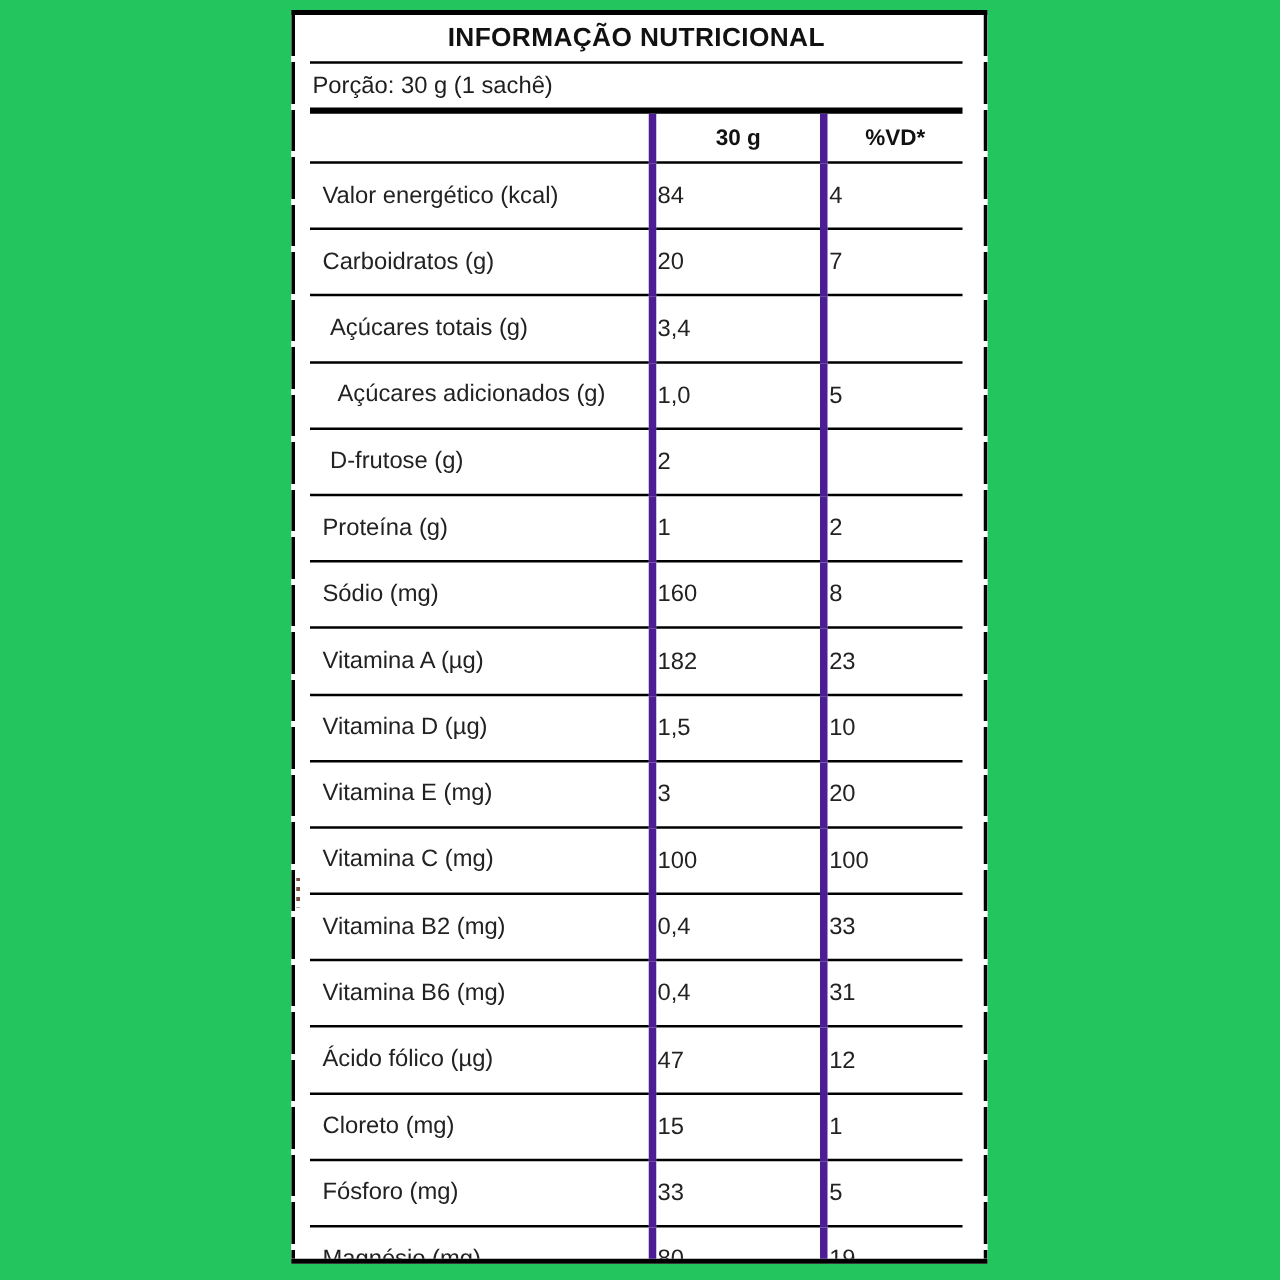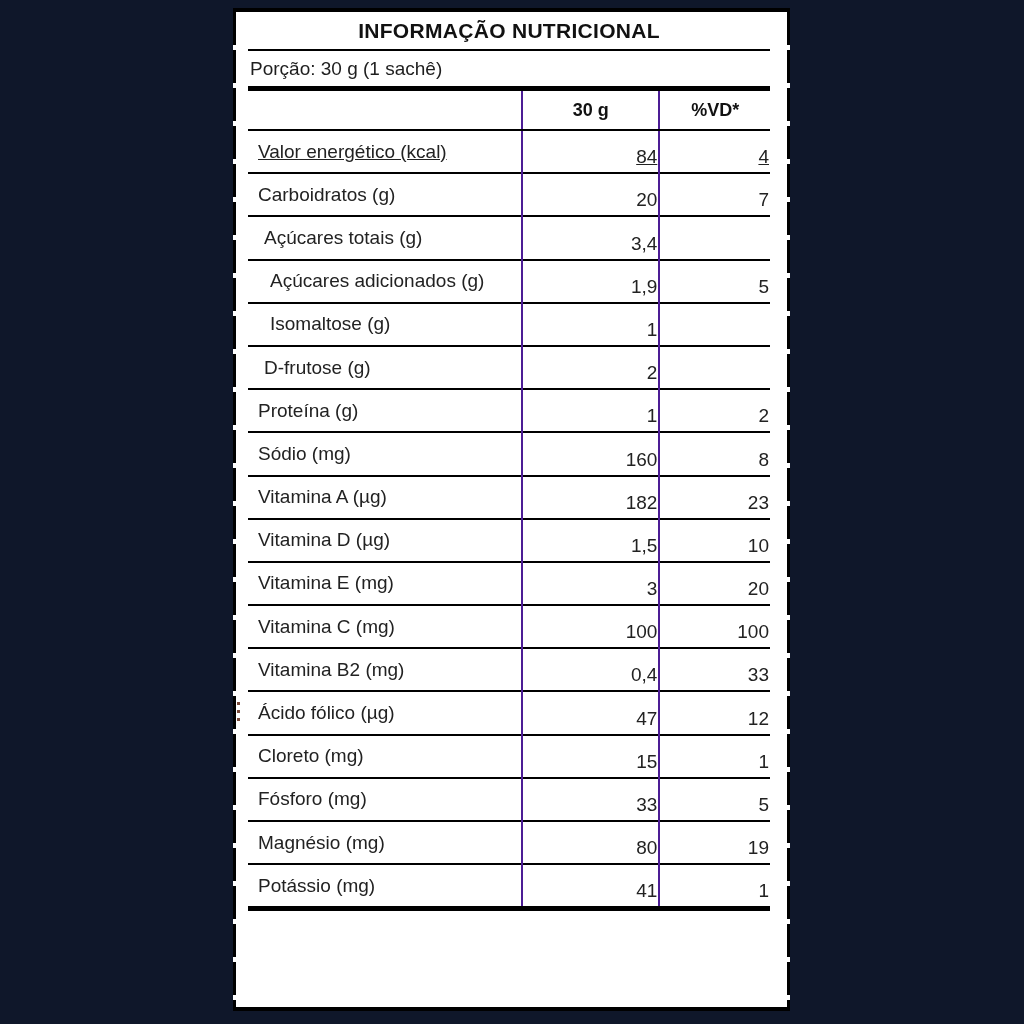--- a/index.html
+++ b/index.html
@@ -1,17 +1,17 @@
 <!DOCTYPE html>
 <html><head>
 <meta charset="utf-8">
 <style>
   html, body { margin:0; padding:0; background:#ffffff; }
   .sheet {
-    position:relative; width:1024px; height:1024px; background:#0f172a;
+    position:relative; width:1024px; height:1024px; background:#22c55e;
     font-family:"Liberation Sans", sans-serif; color:#1e1e1e;
   }
   .label-box {
     position:absolute; left:233px; top:8px; width:557px; height:1003px;
     box-sizing:border-box; background:#fff;
     border-top:4px solid #000; border-bottom:4px solid #000;
     padding:0 20px 0 15px; overflow:hidden;
   }
   
   .label-box::before, .label-box::after {
@@ -31,25 +31,25 @@
     display:flex; align-items:center; font-size:19px; padding-left:2px;text-align:right;
   }
   table.nutri { width:100%; border-collapse:collapse; table-layout:fixed; border-bottom:5px solid #000; }
   col.c-name   { width:52.5%; }
   col.c-amount { width:26.3%; }
   col.c-dv     { width:21.2%; }
   table.nutri th {
     height:36px; font-size:18px; font-weight:700; text-align:center;
     vertical-align:middle; color:#111; border-bottom:2px solid #000;
   }
-  table.nutri th.sep, table.nutri td.sep-l { border-left:2px solid #4c1d95; }
+  table.nutri th.sep, table.nutri td.sep-l { border-left:6px solid #4c1d95; }
   table.nutri td { height:36.2px; border-top:2px solid #000; font-size:19px; color:#222; }
-  table.nutri tbody tr:first-child td { border-top:none;text-decoration:underline; }
+  table.nutri tbody tr:first-child td { border-top:none; }
   td.name { text-align:left; vertical-align:middle; }
-  td.val  { text-align:right; vertical-align:bottom; padding-bottom:4px; }
+  td.val  { text-align:left; vertical-align:bottom; padding-bottom:14px; }
   .ind0 { padding-left:10px; }
   .ind1 { padding-left:16px;margin-top:40px; }
   .ind2 { padding-left:22px; }
 
   .artifact-dots {
     position:absolute; left:4px; top:690px; width:3px; height:24px;
     background:repeating-linear-gradient(to bottom, #7a4a3a 0 3px, transparent 3px 8px);
   }
 </style>
 </head>
@@ -86,27 +86,22 @@
             <td class="val sep-l">20</td>
             <td class="val sep-l">7</td>
           </tr>
           <tr>
             <td class="name ind1">Açúcares totais (g)</td>
             <td class="val sep-l">3,4</td>
             <td class="val sep-l"></td>
           </tr>
           <tr>
             <td class="name ind2">Açúcares adicionados (g)</td>
-            <td class="val sep-l">1,9</td>
+            <td class="val sep-l">1,0</td>
             <td class="val sep-l">5</td>
-          </tr>
-          <tr>
-            <td class="name ind2">Isomaltose (g)</td>
-            <td class="val sep-l">1</td>
-            <td class="val sep-l"></td>
           </tr>
           <tr>
             <td class="name ind1">D-frutose (g)</td>
             <td class="val sep-l">2</td>
             <td class="val sep-l"></td>
           </tr>
           <tr>
             <td class="name ind0">Proteína (g)</td>
             <td class="val sep-l">1</td>
             <td class="val sep-l">2</td>
@@ -135,20 +130,25 @@
             <td class="name ind0">Vitamina C (mg)</td>
             <td class="val sep-l">100</td>
             <td class="val sep-l">100</td>
           </tr>
           <tr>
             <td class="name ind0">Vitamina B2 (mg)</td>
             <td class="val sep-l">0,4</td>
             <td class="val sep-l">33</td>
           </tr>
           <tr>
+            <td class="name ind0">Vitamina B6 (mg)</td>
+            <td class="val sep-l">0,4</td>
+            <td class="val sep-l">31</td>
+          </tr>
+          <tr>
             <td class="name ind0">Ácido fólico (µg)</td>
             <td class="val sep-l">47</td>
             <td class="val sep-l">12</td>
           </tr>
           <tr>
             <td class="name ind0">Cloreto (mg)</td>
             <td class="val sep-l">15</td>
             <td class="val sep-l">1</td>
           </tr>
           <tr>

